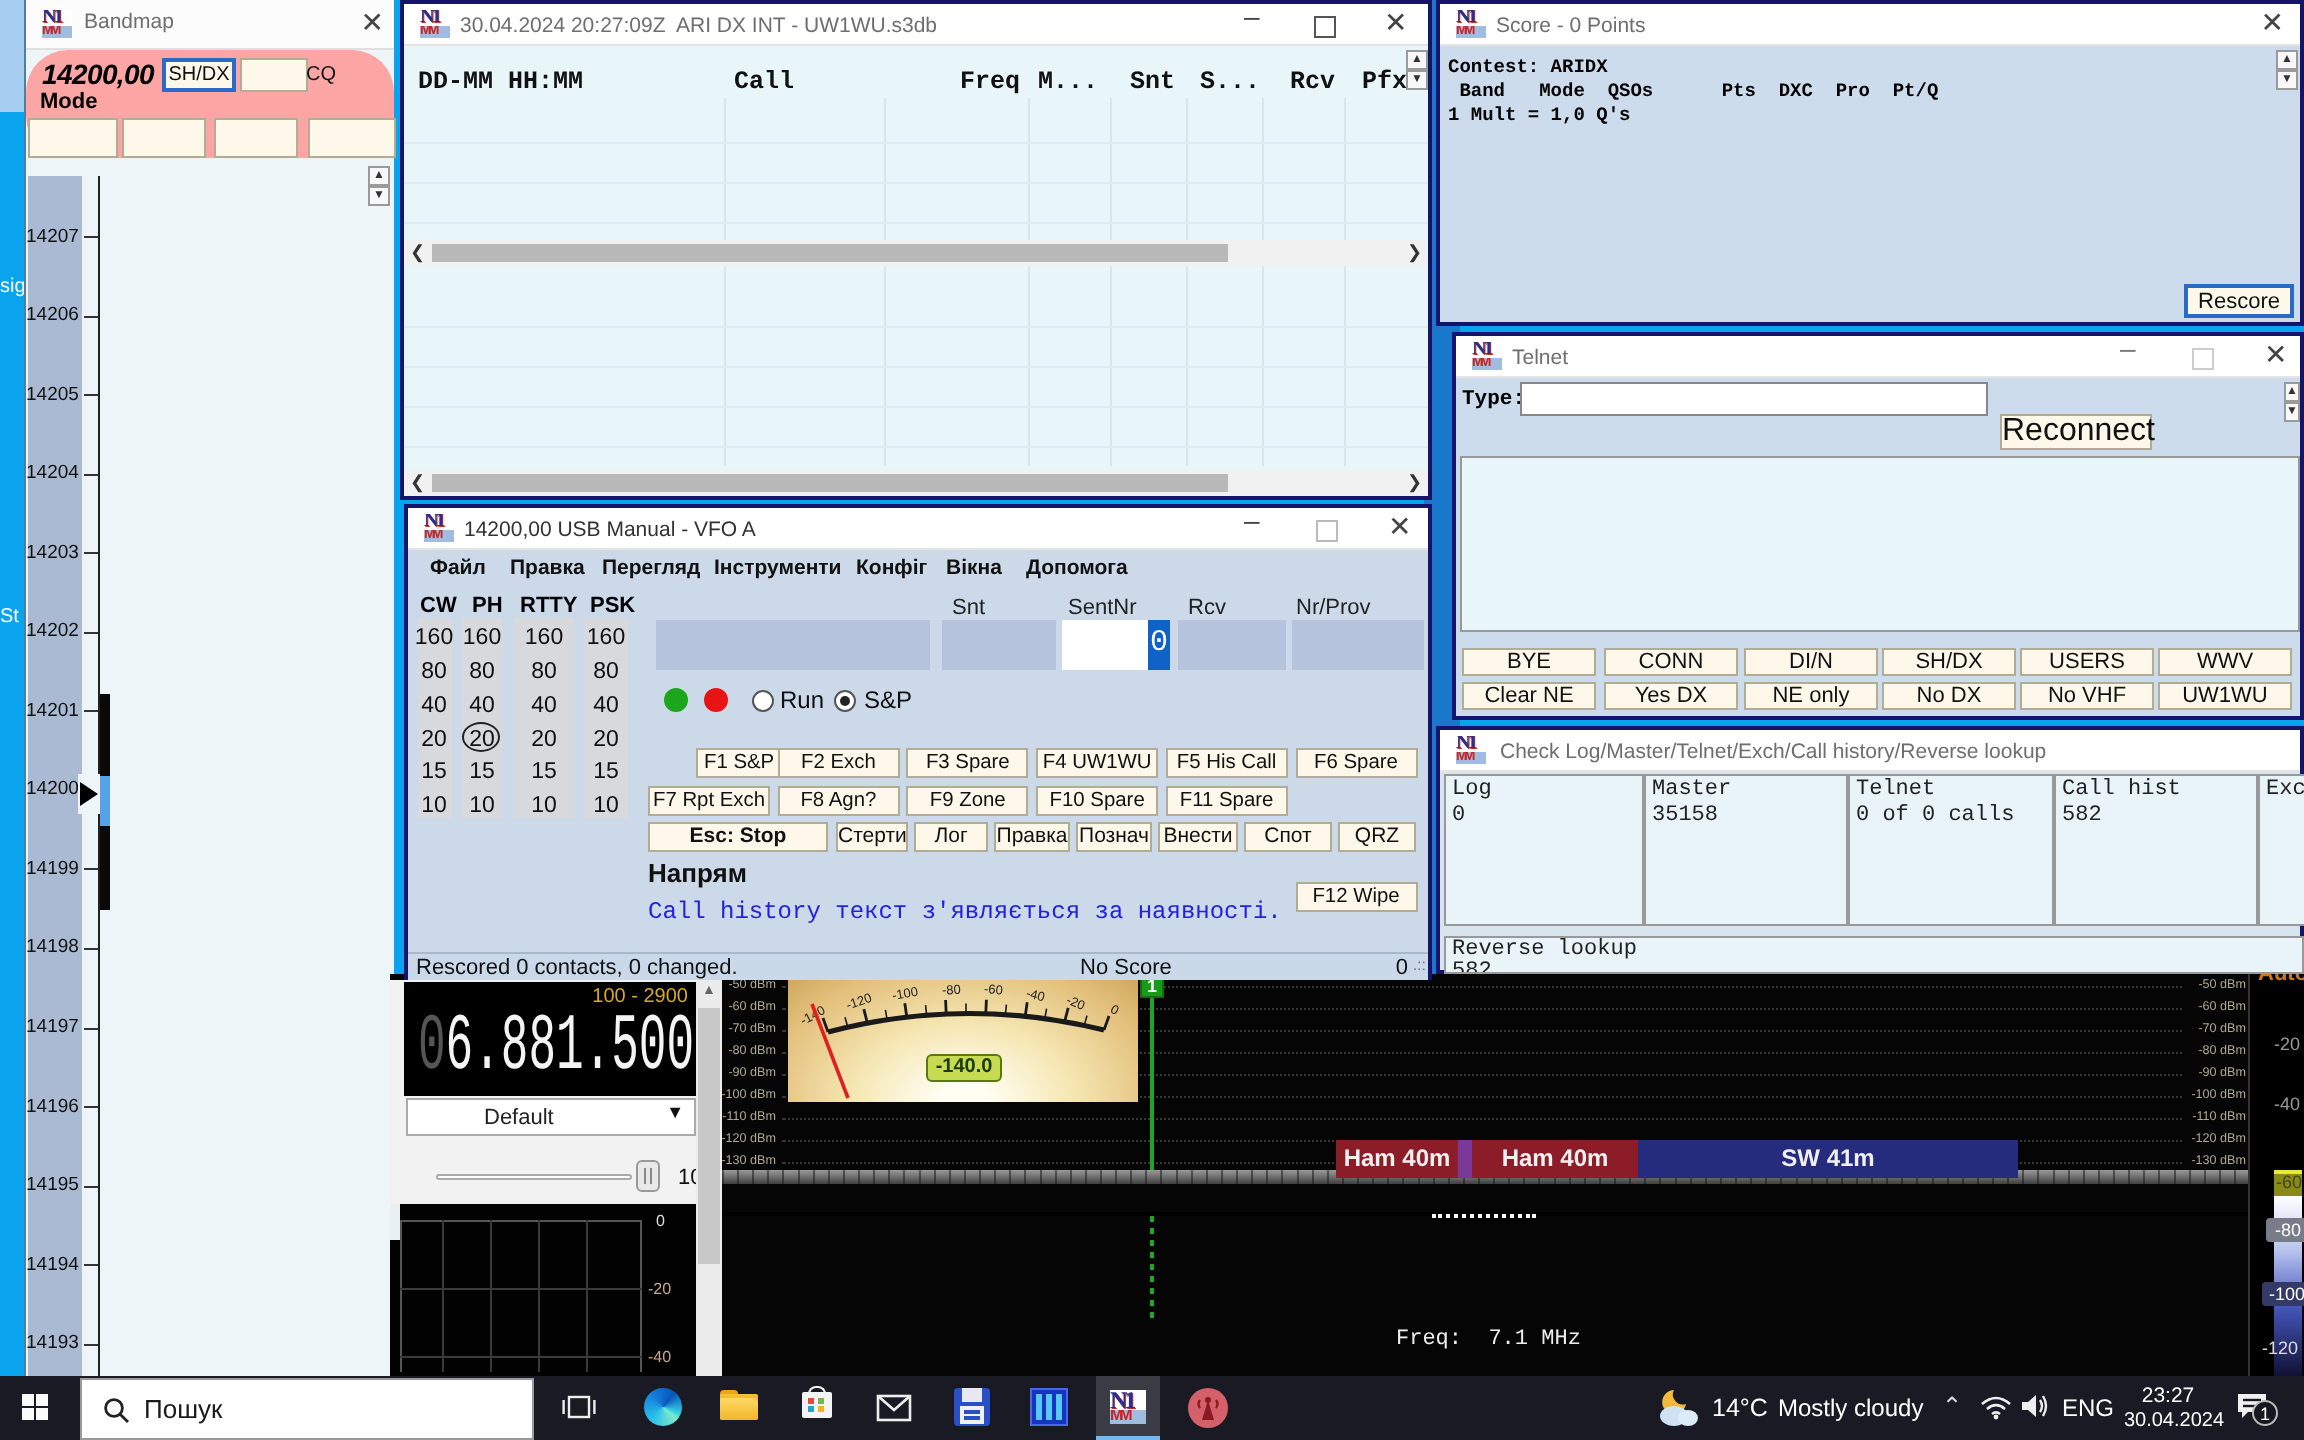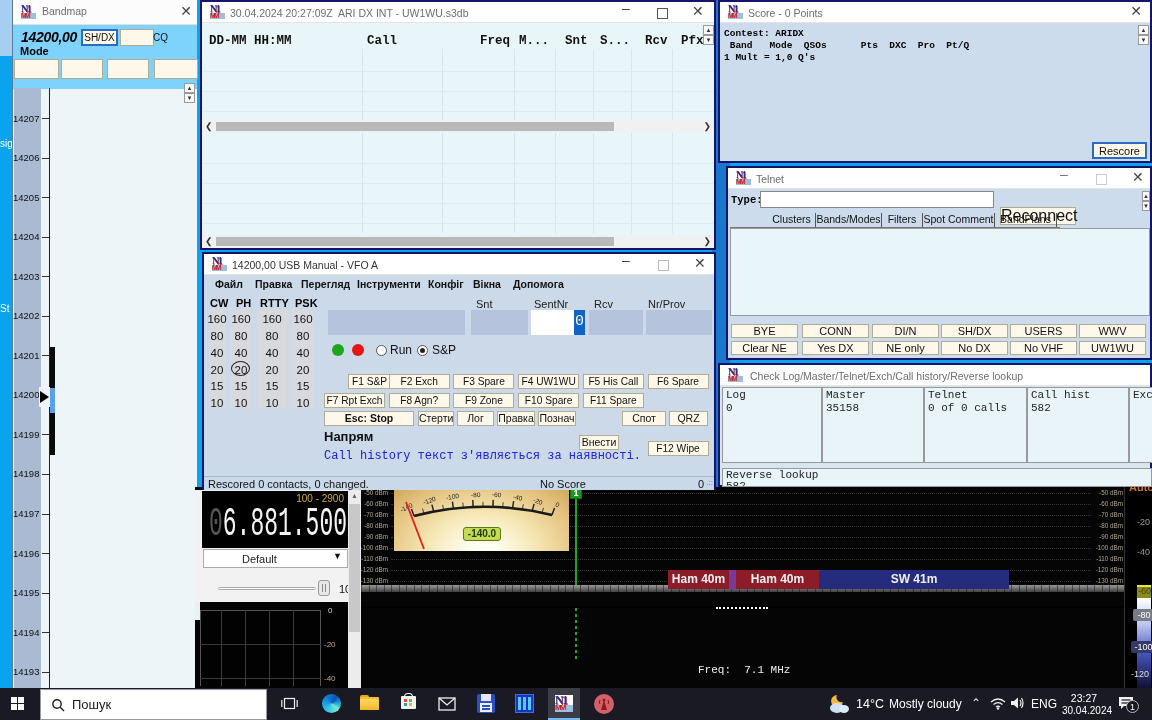--- a/index.html
+++ b/index.html
@@ -25,21 +25,21 @@
 
 <div class="abs" id="bandmap" style="left:12px;top:0;width:185px;height:688px;background:#edf5f8;border-left:1px solid #5a7a9a;">
   <div style="position:absolute;left:0;top:0;right:0;height:25px;background:#fcfcfc;border-bottom:1px solid #e0e0e0;">
     <div class="nm" style="left:8px;top:5px;">
         <span class="t">N1</span>
         <span class="b">MM</span>
       </div>
     <div class="ttext" style="left:29px;top:5px;">Bandmap</div>
     <div class="wbtn" style="right:5px;top:3px;">✕</div>
   </div>
-  <div style="position:absolute;left:0;top:25px;right:0;height:64px;background:#7dd3fc;">
+  <div style="position:absolute;left:0;top:25px;right:0;height:54px;background:#fca5a5;border-radius:21px;">
     <div style="position:absolute;left:8px;top:4px;font-size:14px;font-weight:bold;font-style:italic;color:#000;letter-spacing:-0.3px;">14200,00</div>
     <div class="cream" style="left:68px;top:4px;width:37px;height:17px;font-size:10px;line-height:14px;border:2px solid #2a6ac8;">SH/DX</div>
     <div class="cream" style="left:107px;top:4px;width:24px;height:17px;font-size:10px;line-height:15px;padding-left:32px;">CQ</div>
     <div style="position:absolute;left:7px;top:20px;font-size:11px;font-weight:bold;">Mode</div>
   </div>
   <div class="cream" style="left:1px;top:59px;width:45px;height:20px;"></div>
   <div class="cream" style="left:48px;top:59px;width:42px;height:20px;"></div>
   <div class="cream" style="left:94px;top:59px;width:42px;height:20px;"></div>
   <div class="cream" style="left:141px;top:59px;width:44px;height:20px;"></div>
   <div class="spin" style="left:171px;top:83px;">
@@ -359,21 +359,21 @@
       <div class="cream" style="left:314.1px;top:139px;width:61px;height:15px;font-size:10.2px;line-height:13px;">F10 Spare</div>
       <div class="cream" style="left:378.8px;top:120px;width:61px;height:15px;font-size:10.2px;line-height:13px;">F5 His Call</div>
       <div class="cream" style="left:378.8px;top:139px;width:61px;height:15px;font-size:10.2px;line-height:13px;">F11 Spare</div>
       <div class="cream" style="left:443.5px;top:120px;width:61px;height:15px;font-size:10.2px;line-height:13px;">F6 Spare</div>
       <div class="cream" style="left:443.5px;top:139px;width:61px;height:15px;font-size:10.2px;line-height:13px;margin-top:48px;">F12 Wipe</div>
       <div class="cream" style="left:120px;top:157px;width:90px;height:15px;font-size:10.5px;line-height:13px;font-weight:bold;">Esc: Stop</div>
       <div class="cream" style="left:214px;top:157px;width:36px;height:15px;font-size:10.5px;line-height:13px;">Стерти</div>
       <div class="cream" style="left:253px;top:157px;width:37px;height:15px;font-size:10.5px;line-height:13px;">Лог</div>
       <div class="cream" style="left:293px;top:157px;width:38px;height:15px;font-size:10.5px;line-height:13px;">Правка</div>
       <div class="cream" style="left:334px;top:157px;width:38px;height:15px;font-size:10.5px;line-height:13px;">Познач</div>
-      <div class="cream" style="left:375px;top:157px;width:40px;height:15px;font-size:10.5px;line-height:13px;margin-top:24px;">Внести</div>
+      <div class="cream" style="left:375px;top:157px;width:40px;height:15px;font-size:10.5px;line-height:13px;">Внести</div>
       <div class="cream" style="left:418px;top:157px;width:44px;height:15px;font-size:10.5px;line-height:13px;">Спот</div>
       <div class="cream" style="left:465px;top:157px;width:39px;height:15px;font-size:10.5px;line-height:13px;">QRZ</div>
     </div>
   <div class="abs" style="left:120px;top:175px;font-size:13px;font-weight:bold;color:#111;">Напрям</div>
   <div class="abs mono" style="left:120px;top:195px;font-size:12px;color:#2222dd;">Call history текст з'являється за наявності.</div>
   <div class="abs" style="left:0;top:222px;width:510px;height:14px;background:#c9d9ea;border-top:1px solid #aab8cc;font-size:11px;color:#111;">
     <span style="position:absolute;left:4px;top:1px;">Rescored 0 contacts, 0 changed.</span>
     <span style="position:absolute;left:336px;top:1px;">No Score</span>
     <span style="position:absolute;right:10px;top:1px;">0</span>
     <span style="position:absolute;right:1px;top:1px;color:#777;font-size:8px;">.::</span>
@@ -410,28 +410,20 @@
     <div class="abs" style="left:368px;top:6px;width:11px;height:11px;border:1px solid #ccc;"></div>
     <div class="wbtn" style="left:404px;top:1px;">✕</div>
   </div>
   <div class="abs mono" style="left:3px;top:26px;font-size:10.5px;font-weight:bold;color:#000;">Type:</div>
   <div class="abs" style="left:32px;top:23px;width:234px;height:17px;background:#fff;border:1px solid #888;"></div>
   <div class="cream" style="left:272px;top:39px;width:76px;height:18px;font-size:16px;line-height:16px;text-align:right;">Reconnect</div>
   <div class="spin" style="right:0;top:23px;width:8px;">
     <div>▲</div>
       <div>▼</div>
   </div>
-  <div id="tabs" class="abs" style="left:0;top:42px;width:422px;height:18px;font-size:10.5px;color:#111;">
-      <span style="position:absolute;left:40px;top:3px;width:48px;text-align:center;border-right:1px solid #555;height:15px;">Clusters</span>
-      <span style="position:absolute;left:88px;top:3px;width:66px;text-align:center;border-right:1px solid #555;height:15px;">Bands/Modes</span>
-      <span style="position:absolute;left:154px;top:3px;width:41px;text-align:center;border-right:1px solid #555;height:15px;">Filters</span>
-      <span style="position:absolute;left:195px;top:3px;width:72px;text-align:center;border-right:1px solid #555;height:15px;">Spot Comment</span>
-      <span style="position:absolute;left:267px;top:3px;width:62px;text-align:center;border-right:1px solid #555;height:15px;">BandPlans</span>
-      <div style="position:absolute;left:2px;top:17px;width:330px;height:1px;background:#777;"></div>
-    </div>
   <div class="abs" style="left:2px;top:60px;width:420px;height:88px;background:#e9f6f9;border:1px solid #999;"></div>
   <div id="tbtns">
       <div class="cream" style="left:3px;top:156px;width:67px;height:14px;font-size:11px;line-height:12px;">BYE</div>
       <div class="cream" style="left:3px;top:173px;width:67px;height:14px;font-size:11px;line-height:12px;">Clear NE</div>
       <div class="cream" style="left:74px;top:156px;width:67px;height:14px;font-size:11px;line-height:12px;">CONN</div>
       <div class="cream" style="left:74px;top:173px;width:67px;height:14px;font-size:11px;line-height:12px;">Yes DX</div>
       <div class="cream" style="left:144px;top:156px;width:67px;height:14px;font-size:11px;line-height:12px;">DI/N</div>
       <div class="cream" style="left:144px;top:173px;width:67px;height:14px;font-size:11px;line-height:12px;">NE only</div>
       <div class="cream" style="left:213px;top:156px;width:67px;height:14px;font-size:11px;line-height:12px;">SH/DX</div>
       <div class="cream" style="left:213px;top:173px;width:67px;height:14px;font-size:11px;line-height:12px;">No DX</div>

